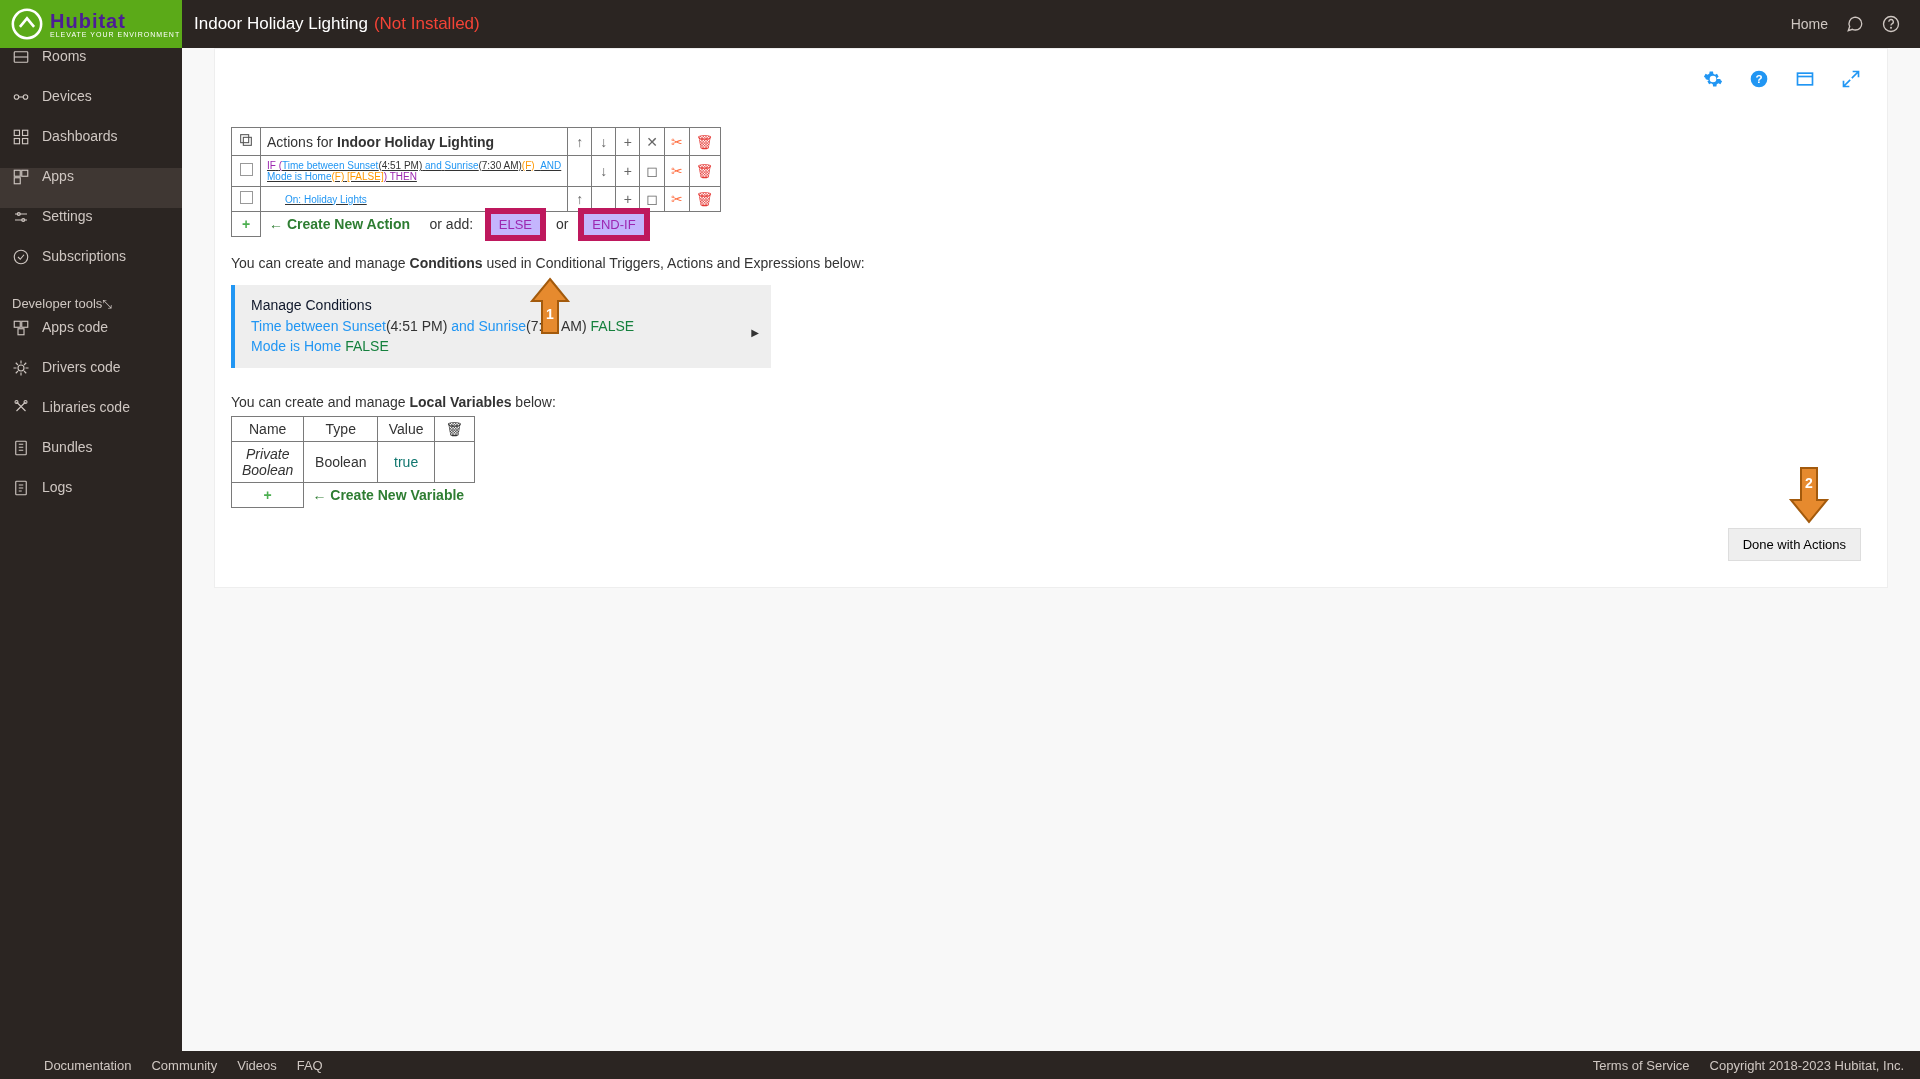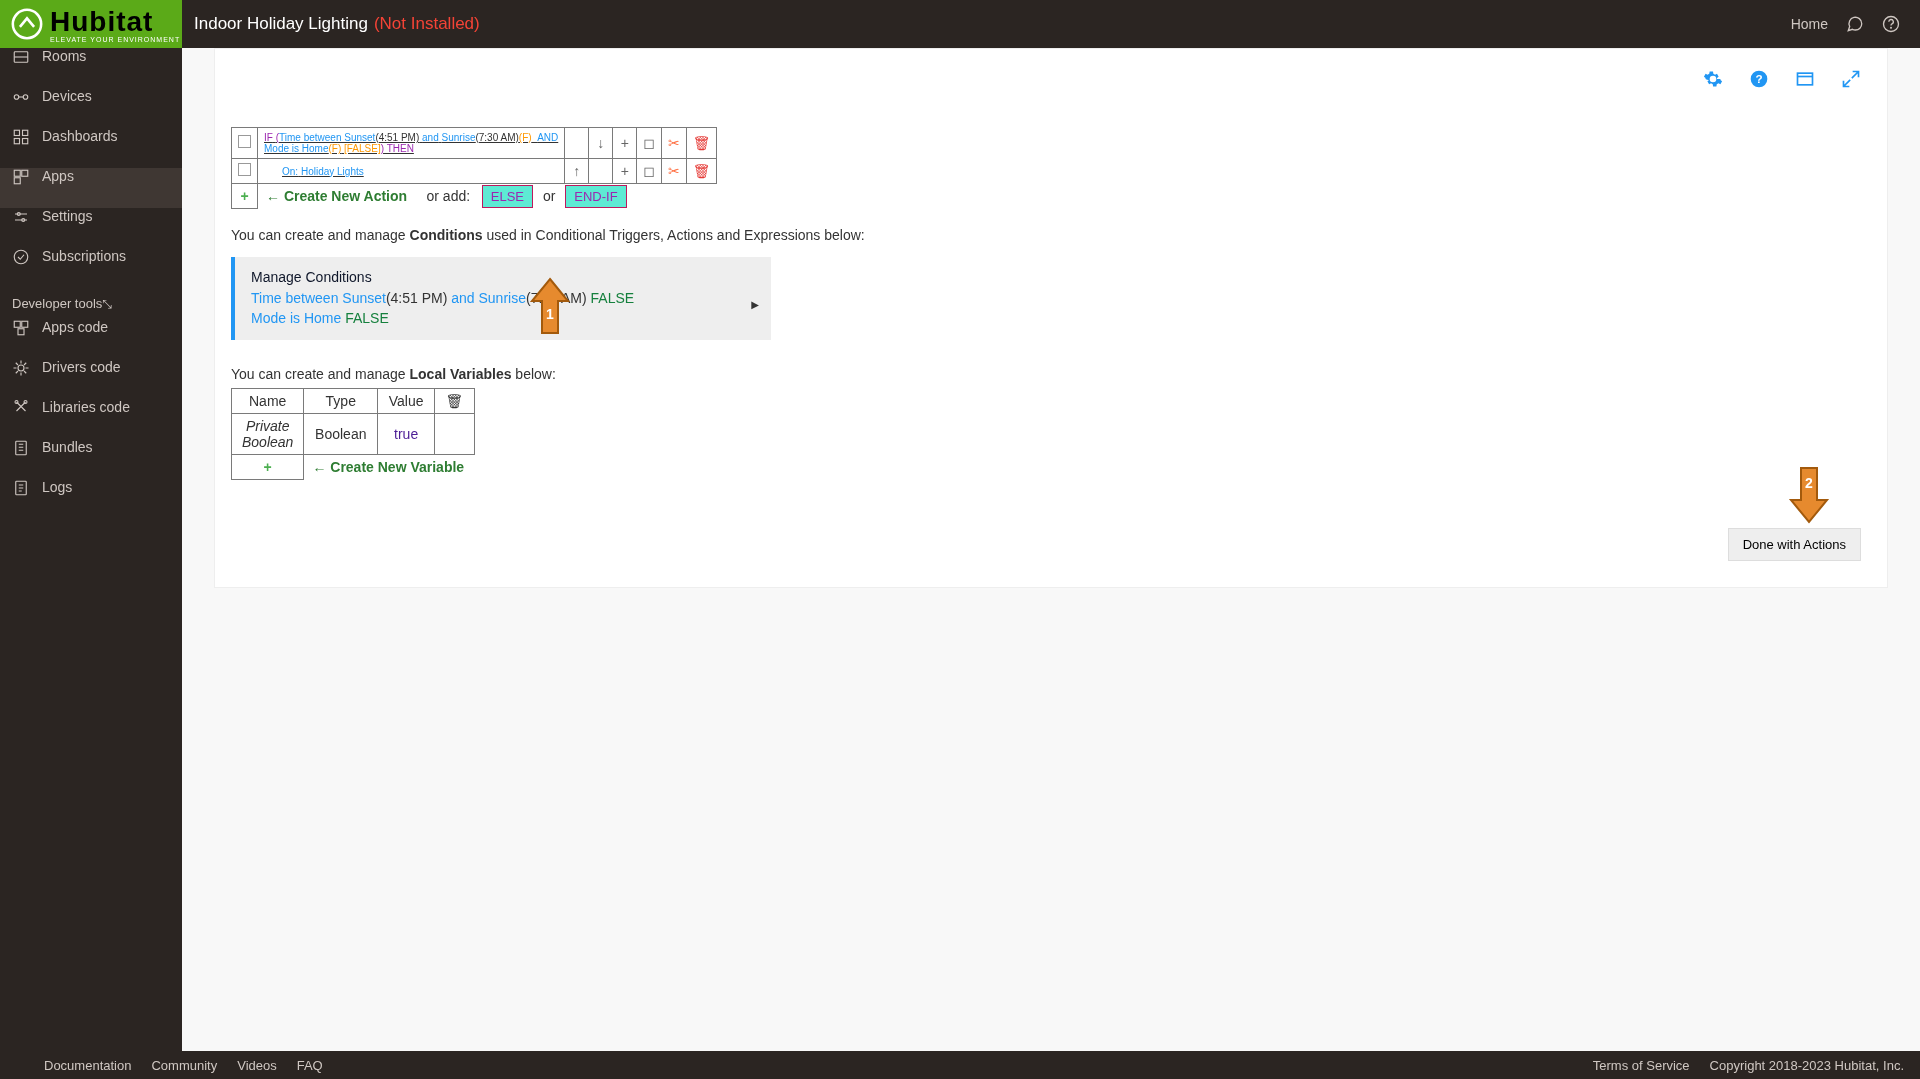--- a/index.html
+++ b/index.html
@@ -1,21 +1,21 @@
 <!DOCTYPE html>
 <html><head>
 <meta charset="utf-8">
 <style>
 * { box-sizing: border-box; margin: 0; padding: 0; }
 body { font-family: Arial, Helvetica, sans-serif; font-size: 14px; color: #333; background: #fff; overflow: hidden; }
 
 
 .topbar { height: 48px; background: #2b2522; display: flex; align-items: center; color: #fff; }
 .logo-area { width: 182px; height: 48px; background: #5baa18; display: flex; align-items: center; padding-left: 10px; }
-.logo-text { font-size: 28px; font-weight: 600; color: #000000; letter-spacing: 1px; }
+.logo-text { font-size: 20px; font-weight: 600; color: #4c1d95; letter-spacing: 1px; }
 .logo-sub { font-size: 7px; color: #fff; letter-spacing: 1px; margin-top: -2px; }
 .title-area { flex: 1; display: flex; align-items: center; padding-left: 12px; font-size: 17px; }
 .title-status { color: #f44336; margin-left: 6px; }
 .topbar-right { display: flex; align-items: center; gap: 18px; padding-right: 20px; }
 .topbar-link { color: #cfc7c2; cursor: pointer; font-size: 14px; }
 .topbar-icon { width: 18px; height: 18px; fill: none; stroke: #cfc7c2; stroke-width: 1.8; }
 
 
 .sidebar { position: absolute; top: 48px; left: 0; bottom: 0; width: 182px; background: #2b2522; color: #cfc7c2; overflow-y: auto; }
 .sidebar-item { display: flex; align-items: flex-start; height: 40px; padding-left: 12px; gap: 12px; cursor: pointer; }
@@ -45,40 +45,40 @@
 .then-kw { color: #9c27b0; }
 .f-mark { color: #ff9800; }
 .false-mark { color: #ff9800; }
 .action-link { color: #2196f3; }
 .on-label { color: #2196f3; padding-left: 18px; }
 .plus-cell { width: 24px; text-align: center; background: #fff; }
 .plus-icon { color: #4caf50; font-weight: bold; }
 .create-link { color: #2e7d32; font-weight: 600; }
 .arrow-left { color: #2e7d32; }
 .oradd { font-size: 14px; }
-.pill-btn { border: 1px solid #be185d; padding: 3px 8px; color: #9c27b0; cursor: pointer; background: #5eead4; font-size: 13px; }
+.pill-btn { border: 6px solid #be185d; padding: 3px 8px; color: #9c27b0; cursor: pointer; background: #c4b5fd; font-size: 13px; }
 .or-txt { margin: 0 6px; color: #333; }
 
 .hint-text { margin-top: 18px; font-size: 14px; color: #333; }
 .hint-text b { font-weight: bold; }
 
 
 .conditions-box { margin-top: 14px; background: #eeeeee; border-left: 4px solid #2196f3; padding: 12px 16px; position: relative; max-width: 540px; }
 .conditions-box .title { color: #0f172a; margin-bottom: 4px; }
 .cond-line { font-size: 14px; line-height: 1.4; }
 .cond-link { color: #2196f3; }
 .cond-false { color: #15803d; }
 .expand-arrow { position: absolute; right: 12px; top: 50%; font-size: 10px; color: #333; cursor: pointer; }
 
 
 .vars-table { border-collapse: collapse; margin-top: 6px; }
 .vars-table td, .vars-table th { border: 1px solid #7a7a7a; padding: 4px 10px; font-size: 14px; text-align: center; }
 .vars-table th { font-weight: normal; }
 .priv-bool { font-style: italic; }
-.true-val { color: #4c1d95; }
+.true-val { color: #0f766e; }
 .trash-hdr { cursor: pointer; }
 
 
 .toggle-row { display: flex; align-items: center; gap: 10px; margin-top: 20px; }
 .toggle { width: 30px; height: 14px; background: #90caf9; border-radius: 8px; position: relative; cursor: pointer; }
 .toggle-knob { width: 16px; height: 16px; background: #2196f3; border-radius: 50%; position: absolute; right: -1px; top: -1px; }
 
 
 .done-btn { position: absolute; right: 26px; bottom: 26px; background: #eeeeee; border: 1px solid #ddd; padding: 8px 14px; cursor: pointer; font-size: 13px; }
 
@@ -234,20 +234,35 @@
             <rect x="3" y="5" width="18" height="14"></rect>
             <path d="M3 9h18"></path>
           </svg></span>
       <span class="card-toolbar-icon"><svg viewBox="0 0 24 24" fill="none" stroke="#2196f3" stroke-width="2">
             <path d="M14 3h7v7M10 21H3v-7M21 3l-8 8M3 21l8-8"></path>
           </svg></span>
     </div>
 
     <table class="actions-table">
       <tbody>
+          <tr>
+        <td class="icon-cell"><svg width="16" height="16" viewBox="0 0 24 24" fill="none" stroke="#555" stroke-width="1.6">
+                <rect x="8" y="8" width="12" height="12"></rect>
+                <rect x="4" y="4" width="12" height="12"></rect>
+              </svg></td>
+        <td class="hdr-cell" colspan="1">
+          <span>Actions for </span><b>Indoor Holiday Lighting</b>
+        </td>
+        <td class="icon-cell gray">↑</td>
+        <td class="icon-cell gray">↓</td>
+        <td class="icon-cell gray">+</td>
+        <td class="icon-cell gray">✕</td>
+        <td class="icon-cell orange">✂</td>
+        <td class="icon-cell red">🗑</td>
+      </tr>
       <tr>
         <td class="checkbox-cell"><span class="chk"></span></td>
         <td class="action-text">
           <span class="if-kw">IF</span>
           <span class="if-kw"> (</span><span class="action-link">Time between Sunset</span><span>(4:51 PM)</span>
           <span class="and-kw">and</span>
           <span class="action-link">Sunrise</span><span>(7:30 AM)</span><span class="f-mark">(F)</span>
           &nbsp;<span class="and-kw">AND</span>
           <br>
           <span class="action-link">Mode is Home</span><span class="f-mark">(F)</span>

